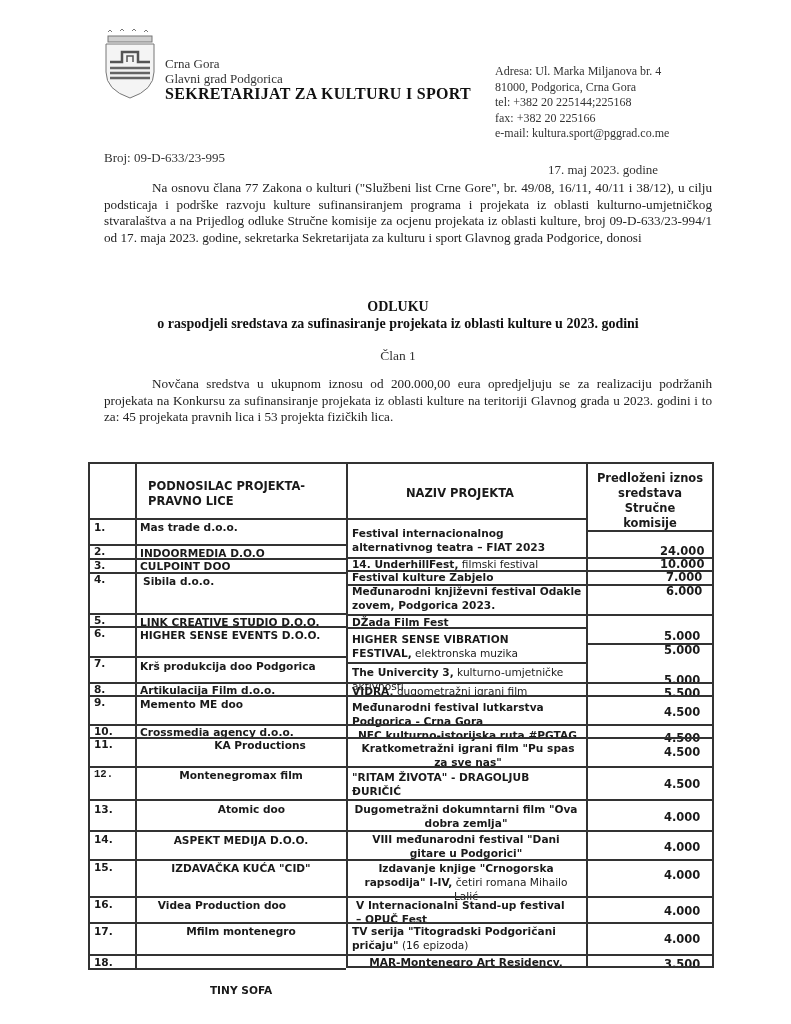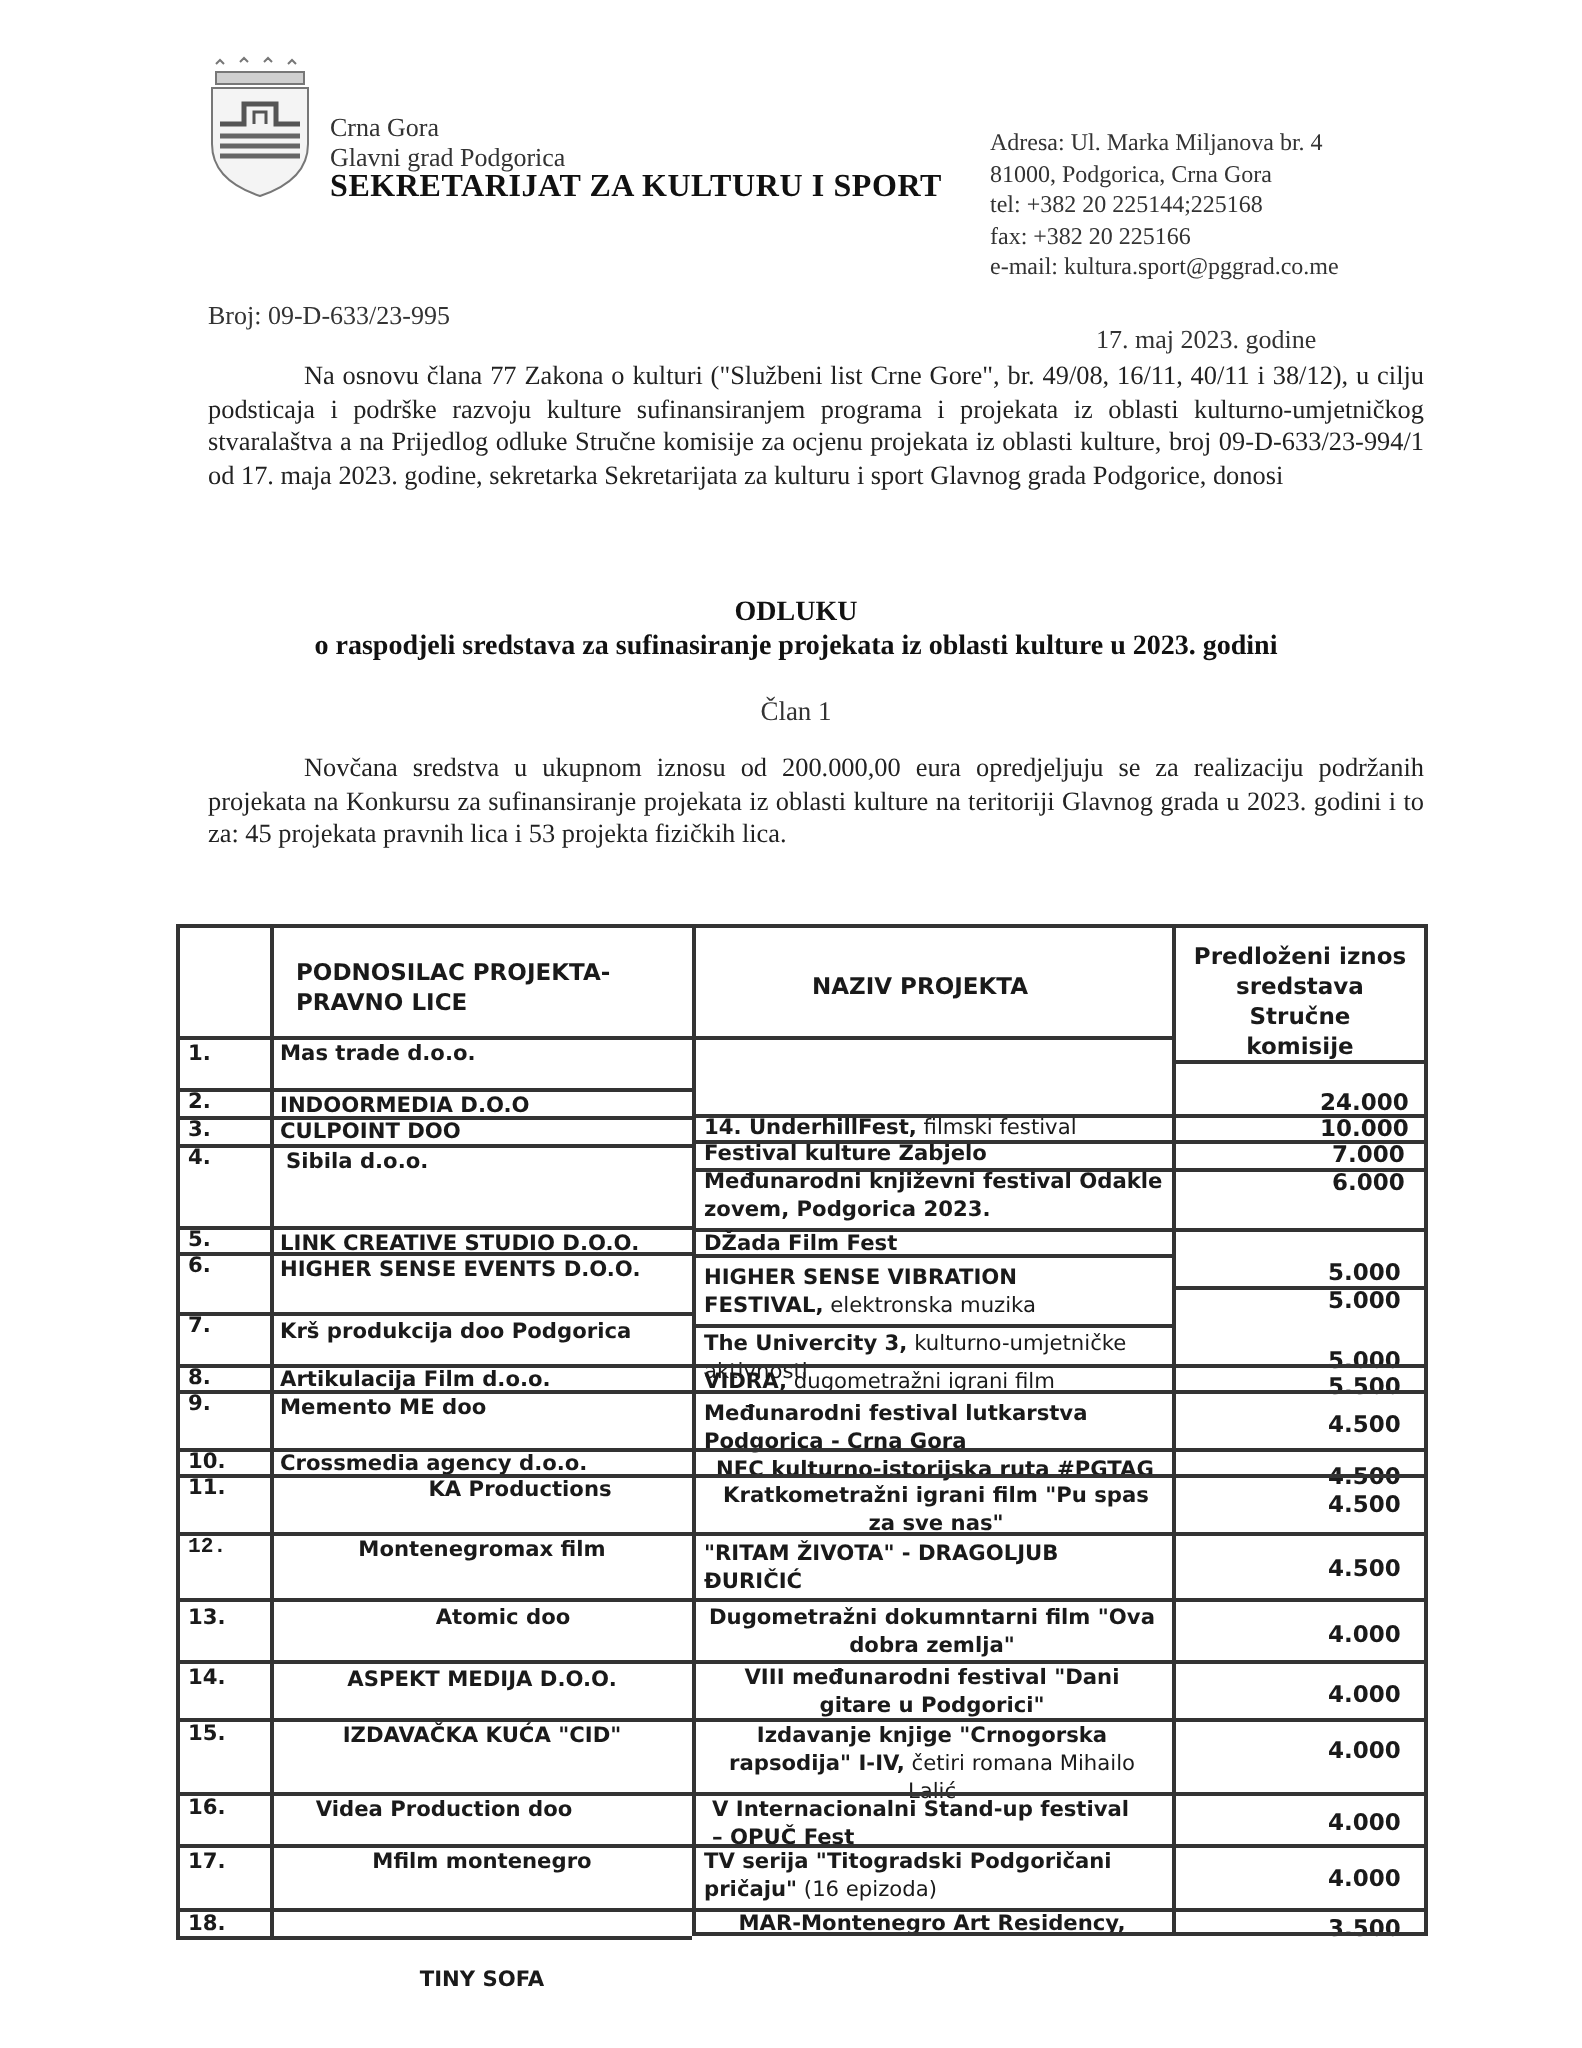--- a/index.html
+++ b/index.html
@@ -96,20 +96,24 @@
     <div>Predloženi iznos</div>
     <div>sredstava</div>
     <div>Stručne</div>
     <div>komisije</div>
   </div>
   <div class="hline" style="top:56px;left:0;width:498px;"></div>
   <div class="hline" style="top:68px;left:498px;width:128px;"></div>
 
   <div class="cell" style="left:6px;top:58px;">1.</div>
   <div class="cell" style="left:52px;top:58px;">Mas trade d.o.o.</div>
+  <div class="cell" style="left:264px;top:64px;">
+    <div>Festival internacionalnog</div>
+    <div>alternativnog teatra – FIAT 2023</div>
+  </div>
   <div class="cell amt" style="left:572px;top:82px;">24.000</div>
   <div class="hline" style="top:82px;left:0;width:258px;"></div>
   <div class="hline" style="top:95px;left:258px;width:368px;"></div>
 
   <div class="cell" style="left:6px;top:82px;">2.</div>
   <div class="cell" style="left:52px;top:84px;">INDOORMEDIA D.O.O</div>
   <div class="cell" style="left:264px;top:95px;"><span>14. UnderhillFest,</span><span class="light"> filmski festival</span></div>
   <div class="cell amt" style="left:572px;top:95px;">10.000</div>
   <div class="hline" style="top:96px;left:0;width:258px;"></div>
   <div class="hline" style="top:108px;left:258px;width:368px;"></div>

